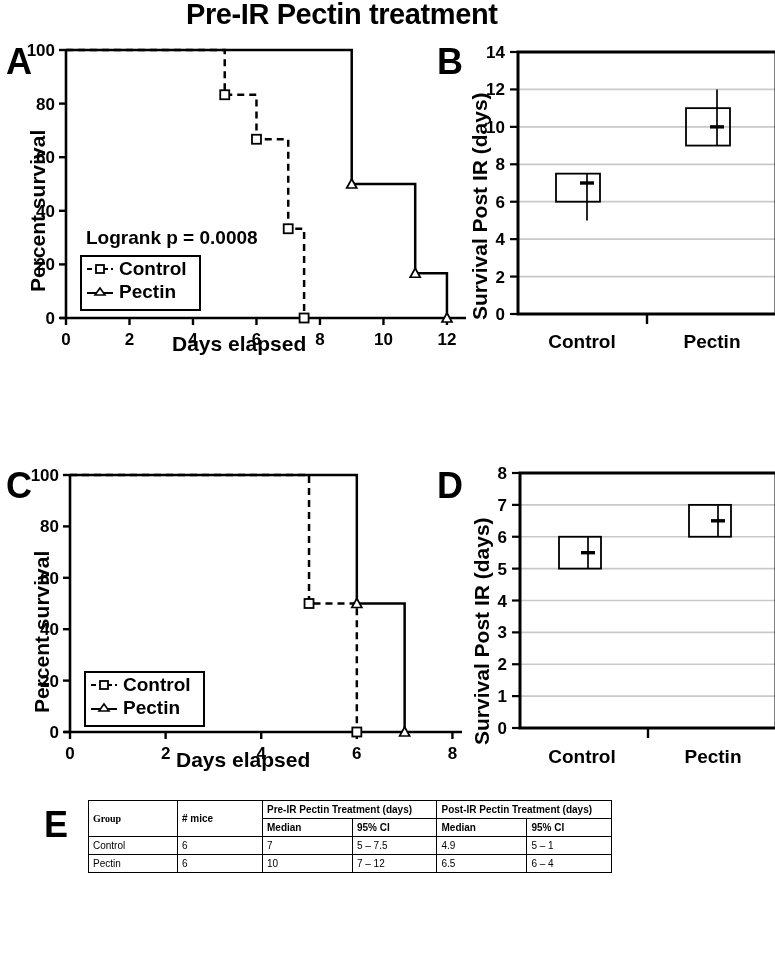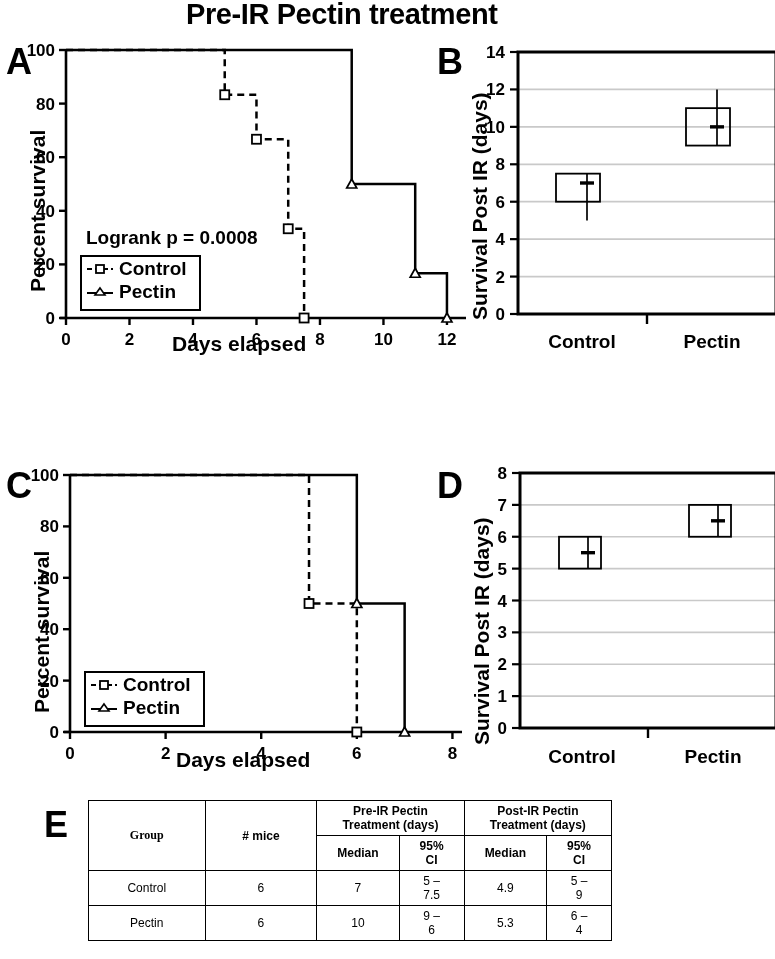--- a/index.html
+++ b/index.html
@@ -21,22 +21,22 @@
   svg{display:block;overflow:visible;}
   .svgwrap{position:absolute;}
   text{font-family:"Liberation Sans","DejaVu Sans",sans-serif;}
   .ticklbl{font-size:17px;font-weight:bold;fill:#000;}
   .catlbl{font-size:19px;font-weight:bold;fill:#000;}
   .plbl{position:absolute;font-weight:bold;font-size:19px;white-space:nowrap;text-align:center;}
   .legbox{position:absolute;border:2px solid #000;background:#fff;}
   .legrow{display:flex;align-items:center;height:23px;padding-left:5px;}
   .legtxt{font-weight:bold;font-size:19px;margin-left:6px;white-space:nowrap;}
   table.etab{position:absolute;border-collapse:collapse;background:#fff;}
-  table.etab td{border:1.5px solid #000;font-size:12px;padding:3px 20px;
-                text-align:center;vertical-align:middle;}
+  table.etab td{border:1.5px solid #000;font-size:10px;padding:3px 4px;
+                text-align:left;vertical-align:middle;}
   td.th{font-weight:bold;}
   td.lft{text-align:left;padding-left:8px;}
 </style>
 </head>
 <body>
 
 <div class="fig">
 
   <div class="title" id="title-pre">Pre-IR Pectin treatment</div>
 
@@ -281,26 +281,26 @@
       <td class="th">95% CI</td>
       <td class="th">Median</td>
       <td class="th">95% CI</td>
     </tr>
     <tr>
       <td class="lft">Control</td>
       <td>6</td>
       <td>7</td>
       <td>5 – 7.5</td>
       <td>4.9</td>
-      <td>5 – 9</td>
+      <td>5 – 1</td>
     </tr>
     <tr>
       <td class="lft">Pectin</td>
       <td>6</td>
       <td>10</td>
-      <td>9 – 6</td>
-      <td>5.3</td>
+      <td>7 – 12</td>
+      <td>6.5</td>
       <td>6 – 4</td>
     </tr>
   </tbody>
     </table>
 
 </div>
 
 </body></html>

